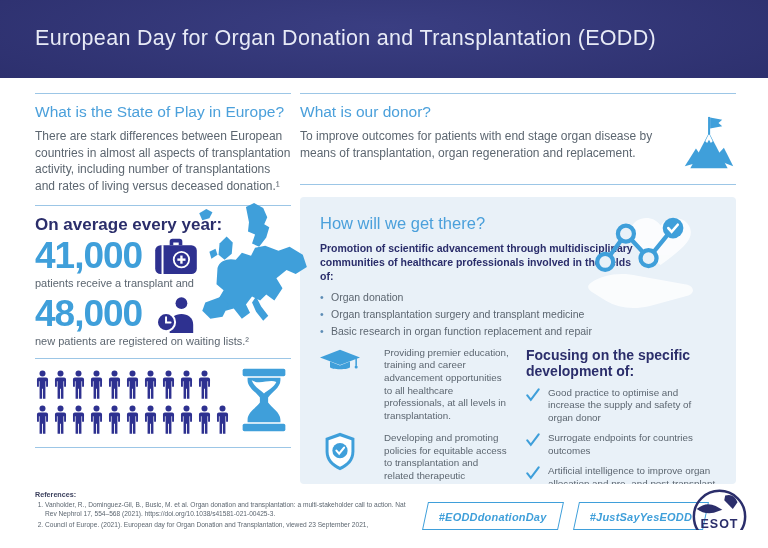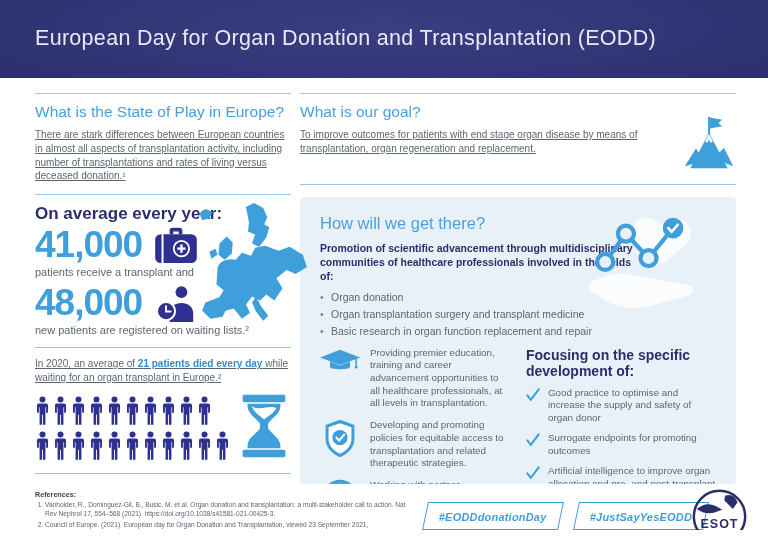--- a/index.html
+++ b/index.html
@@ -8,21 +8,21 @@
 
   
   .header { position:absolute; top:0; left:0; width:768px; height:78px;
     background:radial-gradient(ellipse 130% 220% at 50% 35%, #3a3e82 0%, #2b2e6b 55%, #20234f 100%); }
   .header h1 { position:absolute; left:35px; top:26px; color:#e7eaf6; font-size:21.5px;
     font-weight:400; letter-spacing:.3px; }
 
   
   .hr { border-top:1.5px solid #9cc6e6; }
   .h-blue { color:#4ba0db; font-size:15.5px; font-weight:400; }
-  .body-text { color:#5c6670; font-size:10px; line-height:1.38;text-decoration:underline; }
+  .body-text { color:#5c6670; font-size:12px; line-height:1.38; }
   .navy-bold { color:#2b2e6b; font-weight:bold; }
 
   
   .col-left { position:absolute; left:35px; top:93px; width:256px; }
   .col-left .h-blue { margin:9px 0 7px; }
   .col-left .hr.mid { margin-top:11px; }
   .stats-intro { font-size:17px; margin:9px 0 0; }
   .stat-row { display:flex; align-items:center; gap:12px; position:relative; z-index:2; }
   .stat-value { color:#3f9fda; font-size:37px; font-weight:bold; letter-spacing:-1px; }
   .stat-caption { font-size:11px; color:#5c6670; margin:0 0 4px; position:relative; z-index:2; }
@@ -50,21 +50,21 @@
   .watermark { position:absolute; right:12px; top:16px; opacity:.8; }
   .network-icon { position:absolute; right:46px; top:14px; }
   .panel .h-blue { font-size:16.5px; margin:2px 0 8px; }
   .panel-intro { font-size:10.5px; line-height:1.35; width:315px; margin-bottom:7px; }
   .bullet-list { list-style:none; width:330px; }
   .bullet-list li { font-size:10.5px; color:#5c6670; padding-left:11px; position:relative; margin-bottom:5px; }
   .bullet-list li::before { content:"•"; position:absolute; left:0; color:#5c8cb5; }
 
   .panel-cols { display:flex; gap:16px; margin-top:10px; }
   .activities { width:190px; }
-  .activity { display:flex; gap:10px; margin-bottom:9px; }
+  .activity { display:flex; gap:24px; margin-bottom:9px; }
   .activity .ico { flex:0 0 40px; }
   .activity p { font-size:9.8px; line-height:1.3; color:#5c6670; }
   .focus { flex:1; }
   .focus-heading { font-size:14px; margin-bottom:8px; }
   .check-list { list-style:none; }
   .check-list li { display:flex; gap:8px; margin-bottom:7.5px; align-items:flex-start; }
   .check-list svg { flex:0 0 14px; margin-top:1px; }
   .check-list span { font-size:9.8px; line-height:1.3; color:#5c6670; }
 
   
@@ -128,21 +128,20 @@
         <circle cx="30" cy="9" r="6.5" fill="#2e3190"></circle>
         <path d="M17,42 v-9 c0,-8 6,-12 13,-12 s13,4 13,12 v9 z" fill="#2e3190"></path>
         <circle cx="13" cy="30" r="10" fill="#2e3190" stroke="#fff" stroke-width="2.2"></circle>
         <path d="M13,24.5 v6 h5" fill="none" stroke="#fff" stroke-width="2.2" stroke-linecap="round"></path>
       </svg>
     </div>
     <p class="stat-caption">new patients are registered on waiting lists.²</p>
 
     <div class="hr mid"></div>
 
-    <p class="body-text deaths-text"><span>In 2020, an average of </span><strong class="blue">21 patients died every day</strong><span> while waiting for an organ transplant in Europe.²</span></p>
 
     <div class="picto-wrap">
       <div class="picto-rows">
         <div class="picto-row">
 
             <svg width="15" height="31" viewBox="0 0 20 38" fill="#2e3190">
               <circle cx="10" cy="4.2" r="4"></circle>
               <path d="M5.2,9.6 h9.6 c1.5,0 2.6,1.2 2.6,2.7 l-0.1,9.7 h-2.5 v-7.5 h-0.9 v23.5 h-3.3 v-13.5 h-1.2 v13.5 h-3.3 v-23.5 h-0.9 v7.5 h-2.5 l-0.1,-9.7 c0,-1.5 1.1,-2.7 2.6,-2.7 z"></path>
             </svg>
 
@@ -255,21 +254,21 @@
         <path d="M8,11 h40 v3 c0,9 -11,15 -15,21 v6 c4,6 15,12 15,21 v3 h-40 v-3 c0,-9 11,-15 15,-21 v-6 c-4,-6 -15,-12 -15,-21 z" fill="#3f9fda"></path>
         <path d="M13,14 c10,6 22,-2 30,2 c-3,7 -11,10 -15,14 c-4,-4 -12,-8 -15,-16 z" fill="#fff"></path>
       </svg>
     </div>
 
     <div class="hr bottom"></div>
   </div>
 
   <div class="col-right">
     <div class="hr"></div>
-    <h2 class="h-blue">What is our goal?</h2>
+    <h2 class="h-blue">What is our donor?</h2>
     <div class="goal-row">
       <p class="body-text goal-text">To improve outcomes for patients with end stage organ disease by means of transplantation, organ regeneration and replacement.</p>
       <svg class="goal-icon" width="54" height="58" viewBox="0 0 58 62">
         <polygon points="3,56 15,37 24,50" fill="#3f9fda"></polygon>
         <polygon points="34,48 45,36 55,56" fill="#3f9fda"></polygon>
         <polygon points="9,58 29,20 49,58" fill="#3f9fda"></polygon>
         <polygon points="25,29 29,21 33,29 31,31 29,27.5 27,31" fill="#fff"></polygon>
         <rect x="28" y="3" width="2.2" height="19" fill="#3f9fda"></rect>
         <path d="M30.2,3.5 l13,2.5 -4,3.5 4,3.5 -13,2.5 z" fill="#3f9fda"></path>
       </svg>
@@ -348,21 +347,21 @@
                 <svg width="14" height="14" viewBox="0 0 16 16">
                   <path d="M1.5,8.5 l4,5 L14.5,1.5" stroke="#3f9fda" stroke-width="2.4" fill="none" stroke-linecap="round"></path>
                 </svg>
                 <span>Good practice to optimise and increase the supply and safety of organ donor</span>
               </li>
 
               <li>
                 <svg width="14" height="14" viewBox="0 0 16 16">
                   <path d="M1.5,8.5 l4,5 L14.5,1.5" stroke="#3f9fda" stroke-width="2.4" fill="none" stroke-linecap="round"></path>
                 </svg>
-                <span>Surrogate endpoints for promoting outcomes</span>
+                <span>Surrogate endpoints for countries outcomes</span>
               </li>
 
               <li>
                 <svg width="14" height="14" viewBox="0 0 16 16">
                   <path d="M1.5,8.5 l4,5 L14.5,1.5" stroke="#3f9fda" stroke-width="2.4" fill="none" stroke-linecap="round"></path>
                 </svg>
                 <span>Artificial intelligence to improve organ allocation and pre- and post-transplant care</span>
               </li>
 
             </ul>

